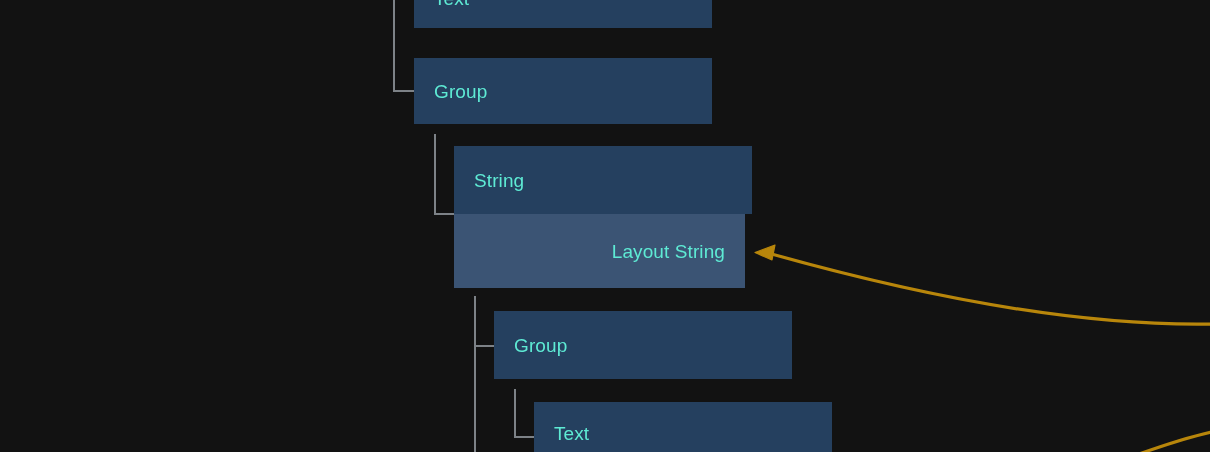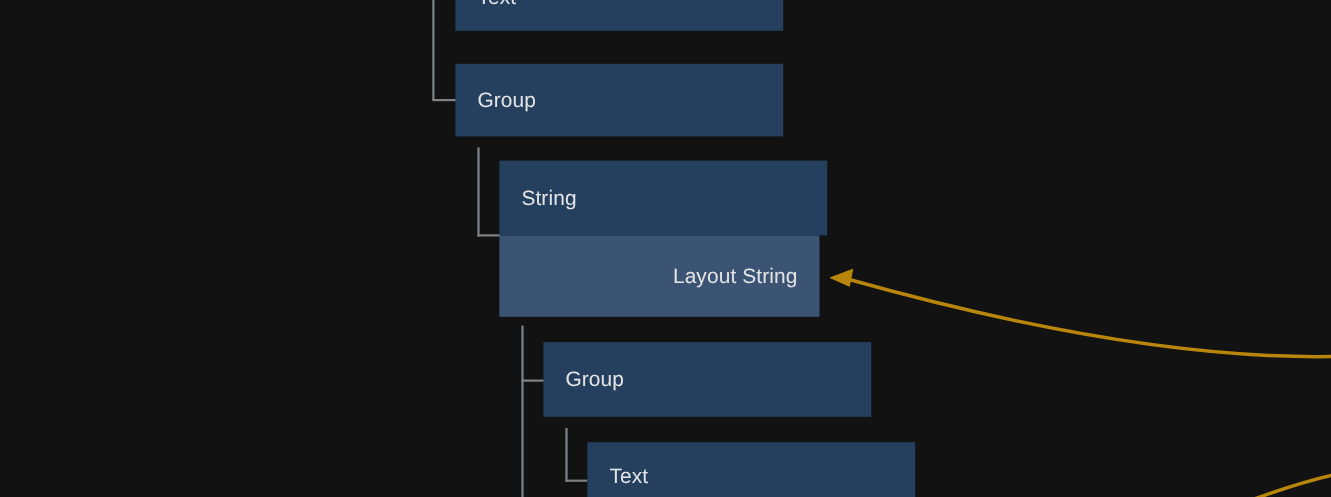--- a/index.html
+++ b/index.html
@@ -13,21 +13,21 @@
     height: 452px;
     background: #121212;
     overflow: hidden;
     font-family: "Liberation Sans", sans-serif;
   }
   .node {
     position: absolute;
     box-sizing: border-box;
     display: flex;
     align-items: center;
-    color: #e5e5e5;
+    color: #5eead4;
     font-size: 19px;
     letter-spacing: 0.1px;
     white-space: nowrap;
   }
   .node.dark  { background: #25405F; }
   .node.light { background: #3B5474; }
   .node .label {
     display: block;
     line-height: 1;
   }

